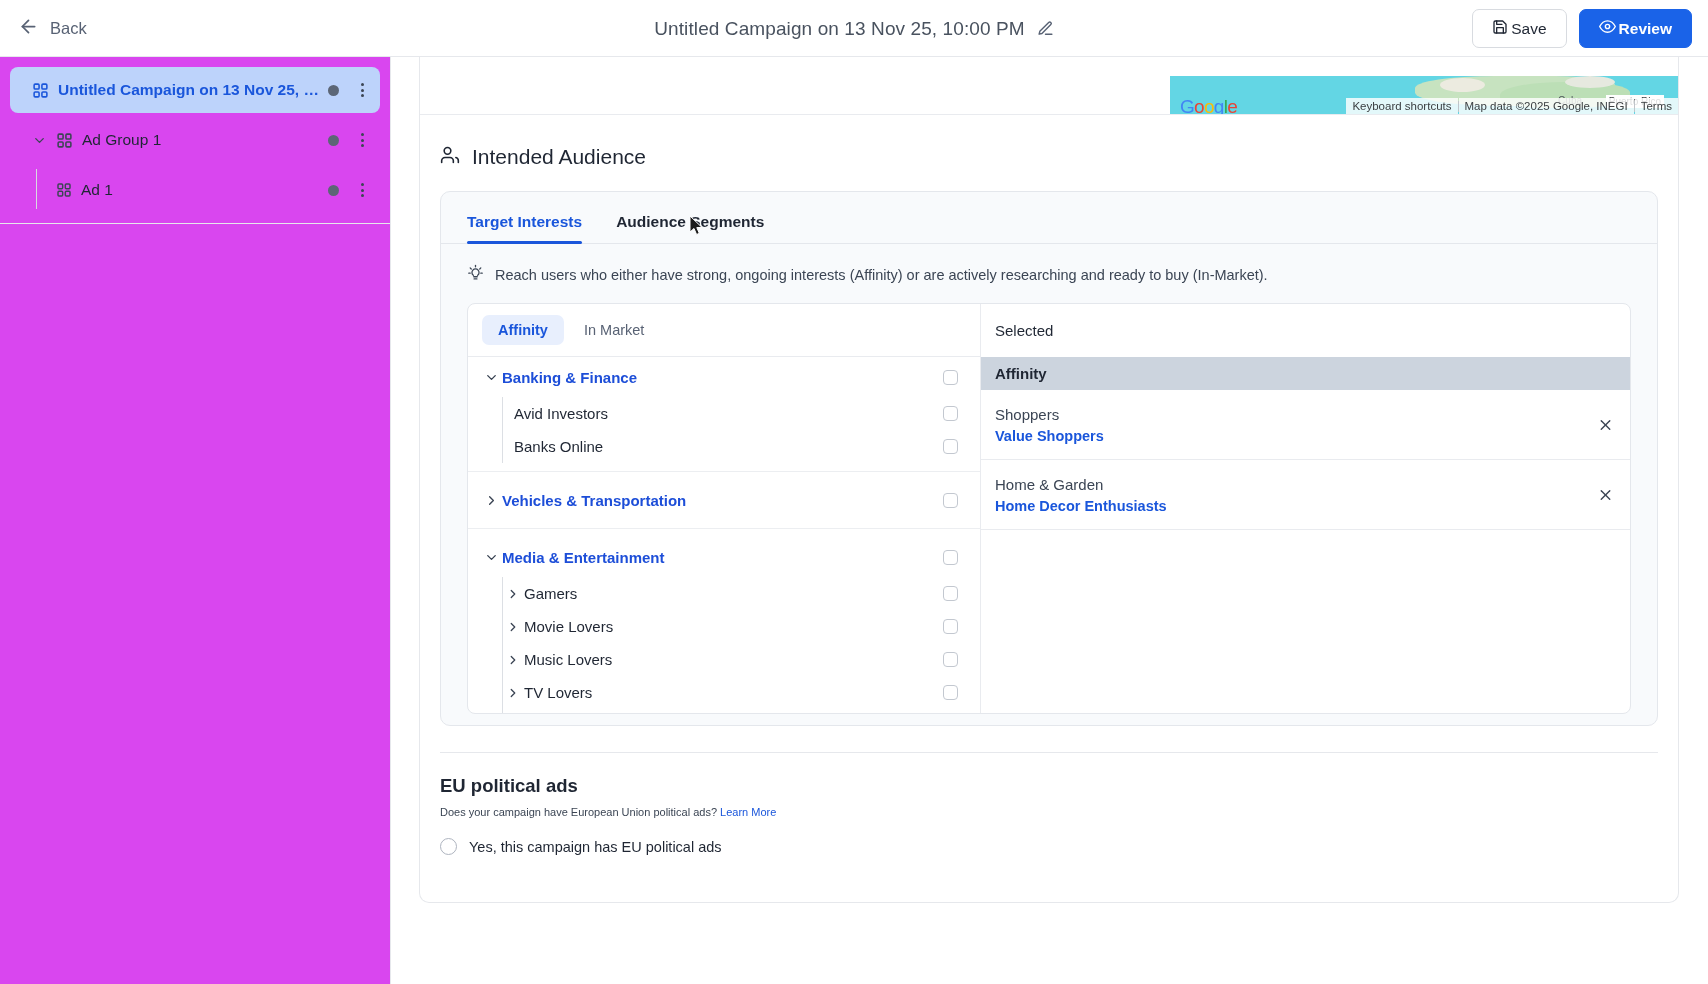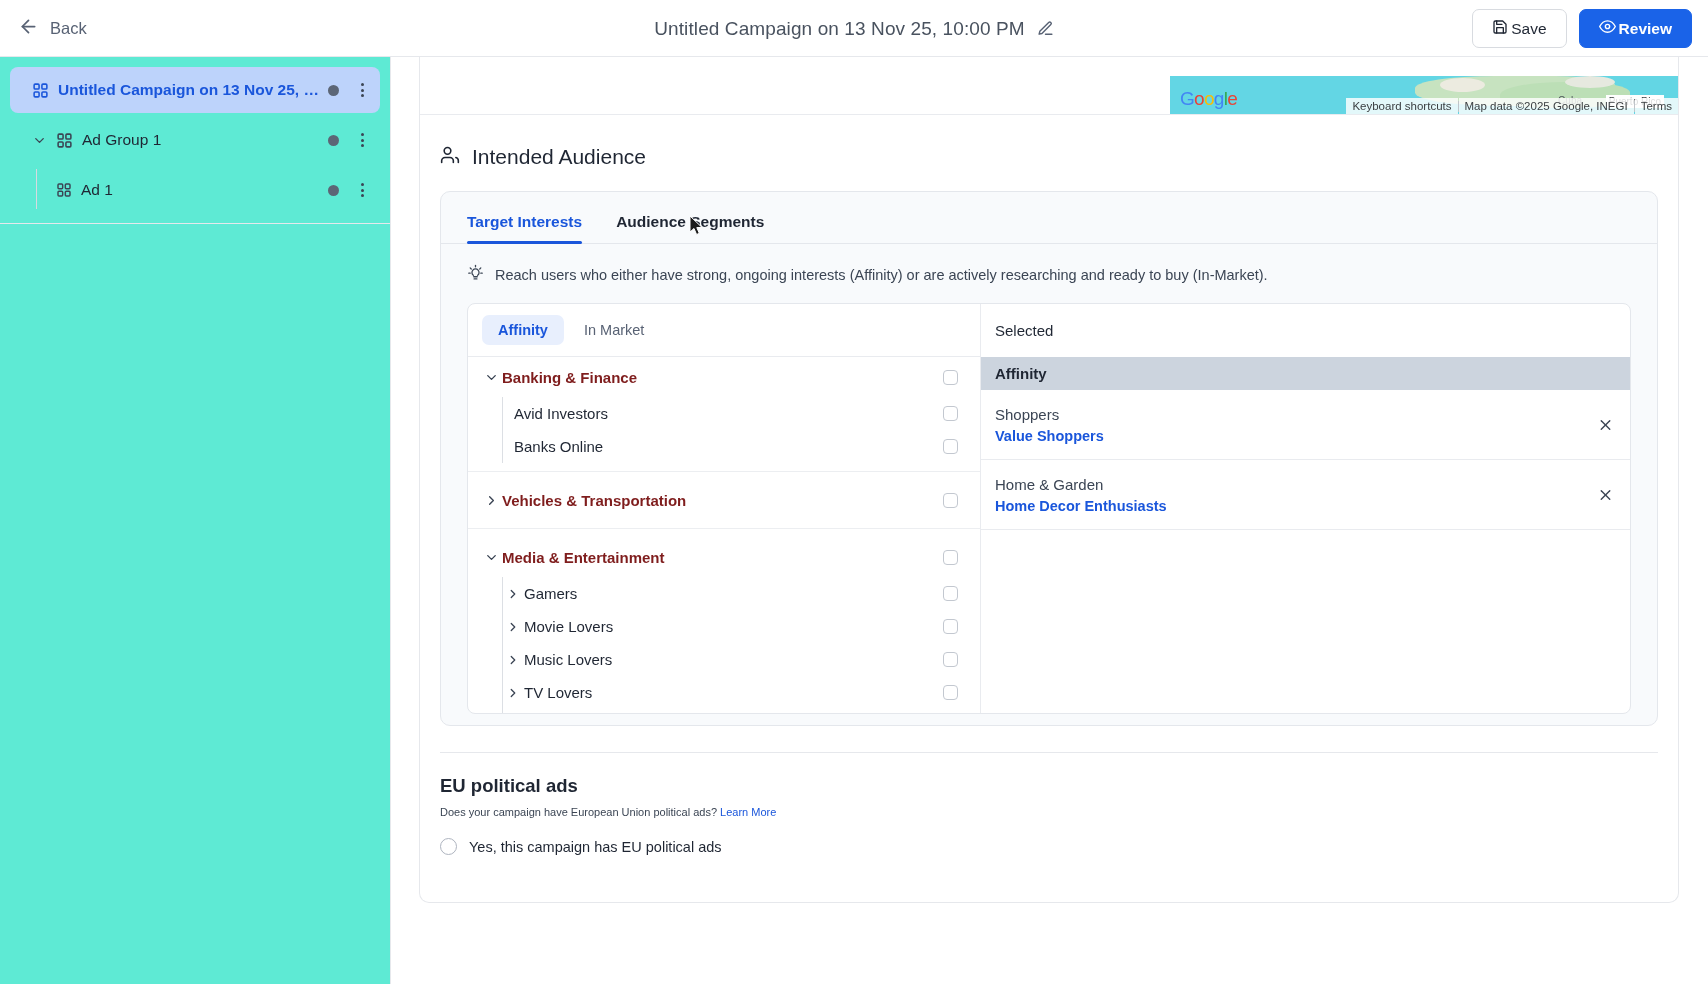--- a/index.html
+++ b/index.html
@@ -39,21 +39,21 @@
     display: inline-flex; align-items: center; gap: 3px;
     height: 39px; padding: 0 19px; border-radius: 7px;
     font-size: 15.5px; cursor: pointer; white-space: nowrap;
   }
   .btn-save { background:#fff; border:1px solid #d8dbe0; color:#1f2633; }
   .btn-review { background:#1a63e8; border:1px solid #1a63e8; color:#fff; font-weight:600; }
 
   
   .sidebar {
     position: absolute; top: 57px; left: 0; width: 391px; height: 927px;
-    background: #5eead4; border-right: 1px solid #e6e8ec;
+    background: #d946ef; border-right: 1px solid #e6e8ec;
     padding-top: 6px;
   }
   .tree-row {
     position: relative; display: flex; align-items: center;
     height: 46px; margin: 4px 10px; border-radius: 8px;
     cursor: pointer;
   }
   .tree-row.selected { background: #bdd3fb; }
   .tree-chevron { width: 22px; display: flex; justify-content: center; color: #3b4554; }
   .tree-icon { display: flex; align-items: center; margin-right: 9px; }
@@ -88,21 +88,21 @@
   .map-canvas {
     position: absolute; right: 0; top: 19px; width: 508px; height: 39px;
     background: #63d6e4;
     overflow: hidden;
   }
   .land1 { position:absolute; left:245px; top:0px; width:200px; height:30px; background:#c7e3c0; border-radius: 40% 30% 50% 45%; }
   .land2 { position:absolute; left:330px; top:6px; width:130px; height:26px; background:#bcdfb6; border-radius: 50% 40% 45% 35%; }
   .land3 { position:absolute; left:270px; top:2px; width:45px; height:14px; background:#ecebe0; border-radius:50%; }
   .land4 { position:absolute; left:395px; top:0px; width:50px; height:12px; background:#e6e9df; border-radius:50%; }
   .gmark {
-    position: absolute; left: 10px; top: 12px;
+    position: absolute; left: 10px; top: 20px;
     font-size: 19px; font-weight: 500; letter-spacing: -0.7px;
     font-family: "Liberation Sans", sans-serif;
   }
   .gmark span:nth-child(1){color:#4285f4}
   .gmark span:nth-child(2){color:#ea4335}
   .gmark span:nth-child(3){color:#fbbc05}
   .gmark span:nth-child(4){color:#4285f4}
   .gmark span:nth-child(5){color:#34a853}
   .gmark span:nth-child(6){color:#ea4335}
   .map-footer {
@@ -160,21 +160,21 @@
 
   .tree-list { flex:1; overflow:hidden; }
   .group { border-bottom: 1px solid #eceef1; position: relative; }
   .group:last-child { border-bottom: none; }
   .node {
     position: relative; display:flex; align-items:center;
     height: 40px; padding-left: 12px; cursor: pointer;
   }
   .node .chev { width: 22px; display:flex; justify-content:center; color:#3b4554; }
   .node .nlabel { font-size: 15px; }
-  .node.lvl1 .nlabel { font-weight: 700; color:#7f1d1d; }
+  .node.lvl1 .nlabel { font-weight: 700; color:#1d4ed8; }
   .node.lvl2 { padding-left: 46px; height: 33px; }
   .node.lvl2 .nlabel { font-weight: 400; color:#1f2633; }
   .node.lvl2.has-chev { padding-left: 34px; }
   .node .cbox {
     position:absolute; right: 22px; width: 15px; height: 15px;
     border: 1.5px solid #c3c8d0; border-radius: 4px; background:#fff;
   }
   .children { position: relative; padding-bottom: 8px; }
   .children::before {
     content:''; position:absolute; left: 34px; top: 0; bottom: 8px; width:1px; background:#dcdfe4;

